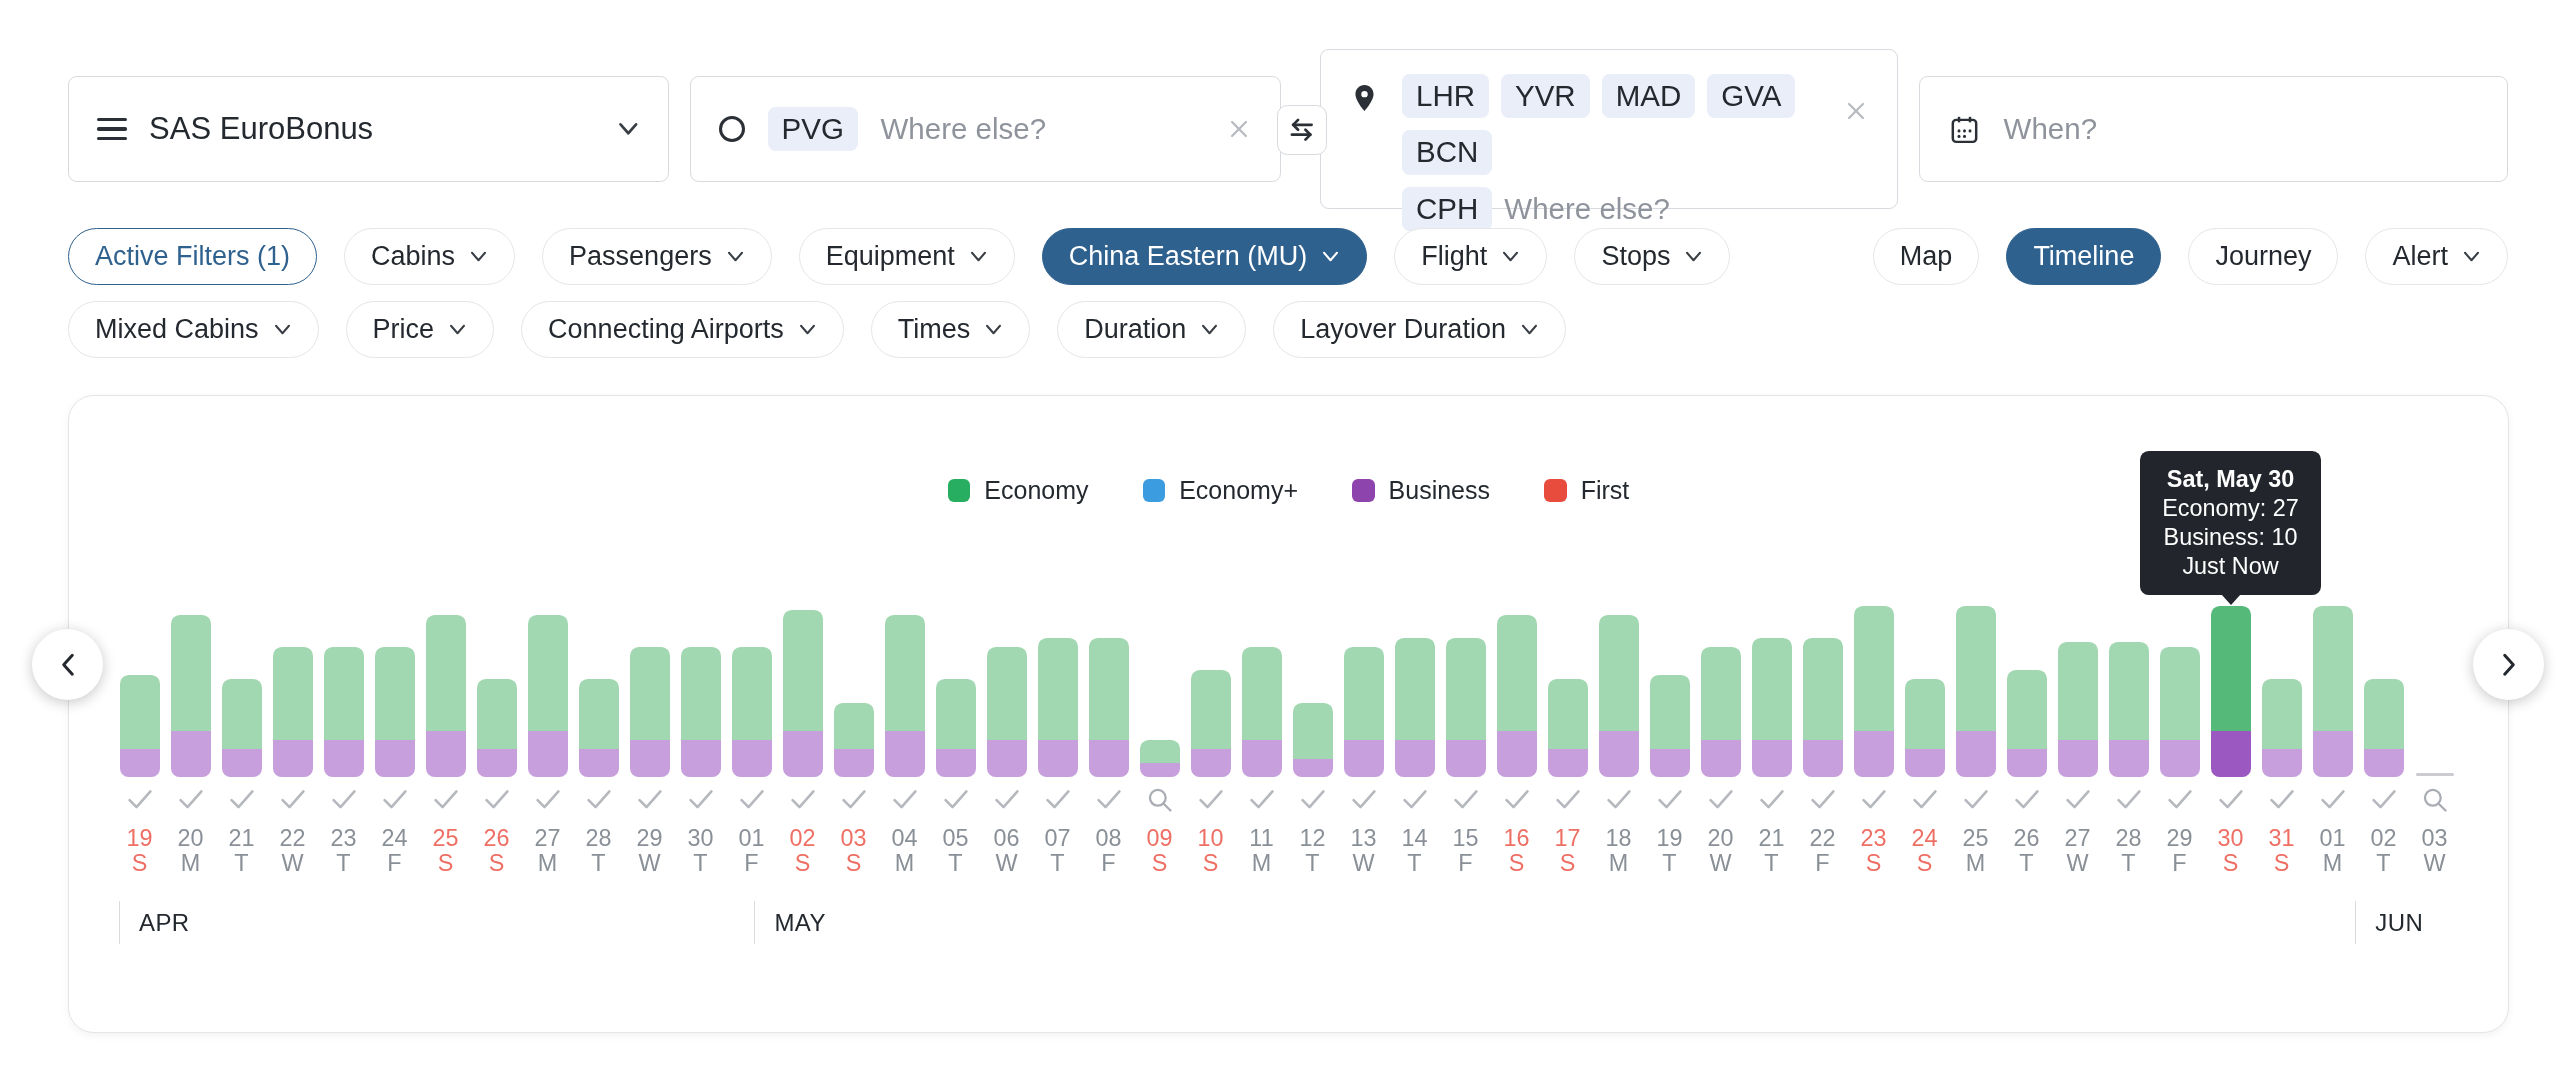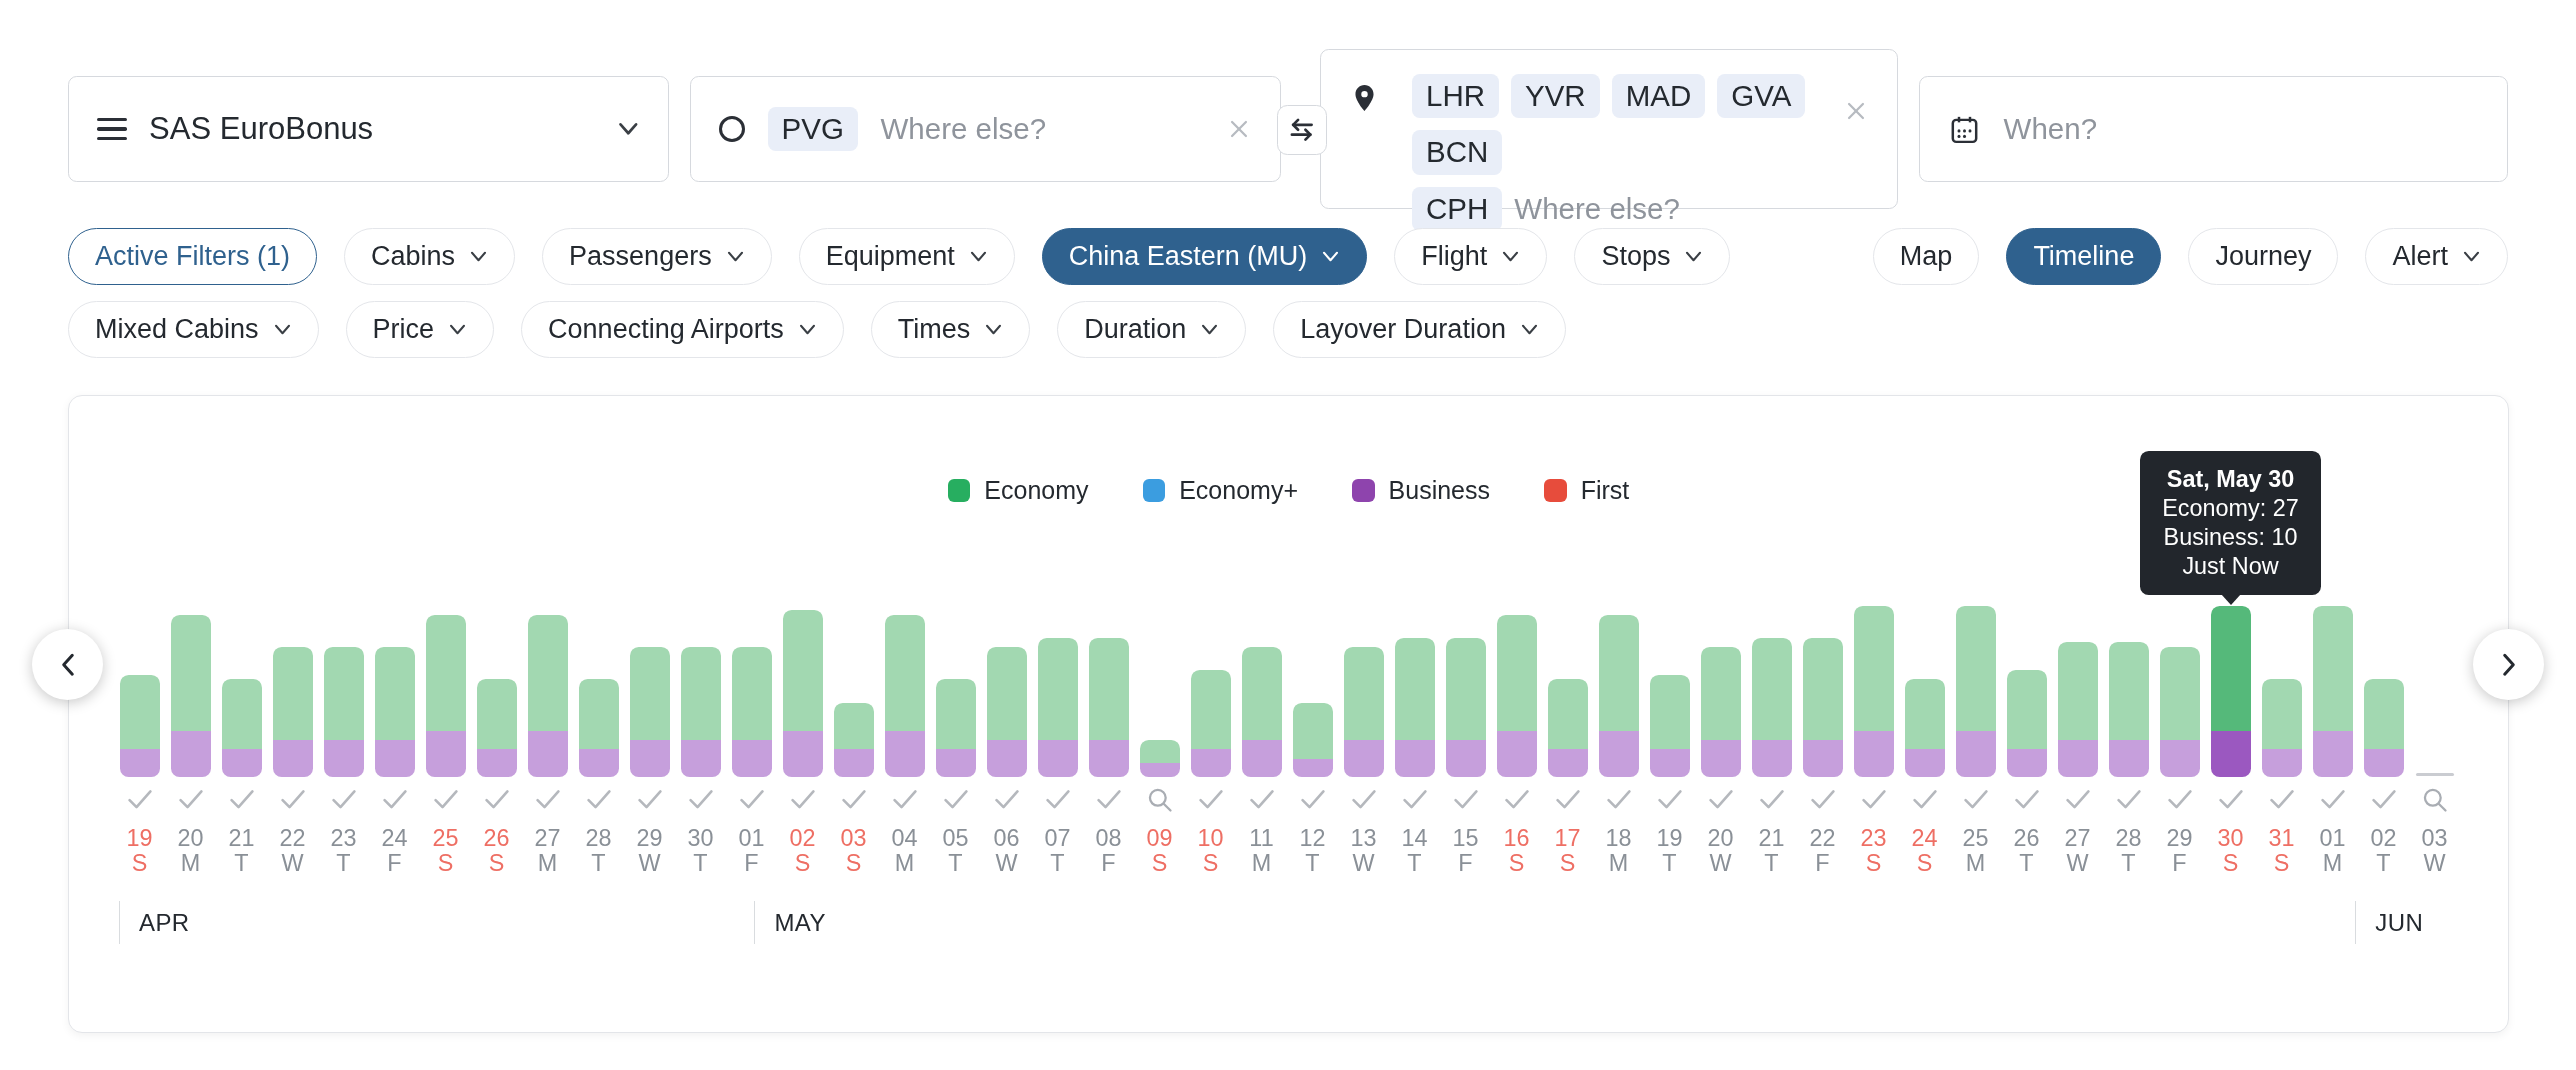--- a/index.html
+++ b/index.html
@@ -29,40 +29,40 @@
     background:#e9eef8; color:#24292f; font-size:29.5px; border-radius:7.8px;
     padding:6px 14px; line-height:1.1; display:inline-block;
   }
   .chiprow { display:flex; gap:12px; align-items:center; flex-wrap:wrap; }
   .x-ic { width:26px; height:26px; stroke:#b7bbc1; stroke-width:2.6; stroke-linecap:round; flex:none; }
   #swap-btn {
     position:absolute; left:1277px; top:105px; width:50px; height:50px;
     background:#fff; border:1.7px solid #d6d9de; border-radius:10.4px;
     display:flex; align-items:center; justify-content:center; z-index:5;
   }
-  .dest-cols { display:flex; gap:32px; width:100%; }
+  .dest-cols { display:flex; gap:22px; width:100%; }
   .dest-main { flex:1; display:flex; flex-direction:column; gap:12px; }
   
   .pillrow { position:absolute; display:flex; gap:27px; align-items:center; }
   #pills-row1 { left:68px; top:228px; }
   #pills-views { top:228px; right:68px; }
   #pills-row2 { left:68px; top:301px; }
   .pill {
     height:57px; border:1.7px solid #e4e6ea; border-radius:29.5px; background:#fff;
     display:flex; align-items:center; gap:14px; padding:0 26px;
     font-size:27px; color:#24292f; white-space:nowrap;
   }
   .pill .chev { width:19px; height:13px; stroke-width:2.2; }
   .pill.active-outline { border-color:#2f618e; color:#2f618e; }
   .pill.selected { background:#2f618e; border-color:#2f618e; color:#fff; }
   .pill.selected .chev { stroke:#fff; }
   
   #chart-card {
     position:absolute; left:68px; top:395px; width:2441px; height:638px;
-    background:#fff; border:1.7px solid #e3e5e9; border-radius:14px;
+    background:#fff; border:1.7px solid #e3e5e9; border-radius:26px;
     box-shadow:0 2.6px 8.7px rgba(0,0,0,0.05);
   }
   #legend { display:flex; justify-content:center; gap:54px; margin-top:80px; height:29.5px; align-items:center; }
   .leg-item { display:flex; align-items:center; gap:14px; font-size:25px; color:#24292f; }
   .leg-swatch { width:22.6px; height:22.6px; border-radius:6px; }
   #bars-row { display:flex; padding-left:45px; margin-top:2.6px; }
   .col { width:51px; flex:none; display:flex; flex-direction:column; align-items:center; }
   .col-bars { height:269px; display:flex; align-items:flex-end; justify-content:center; width:100%; }
   .bar { width:40px; display:flex; flex-direction:column; }
   .seg-eco { border-radius:8.7px 8.7px 0 0; }

